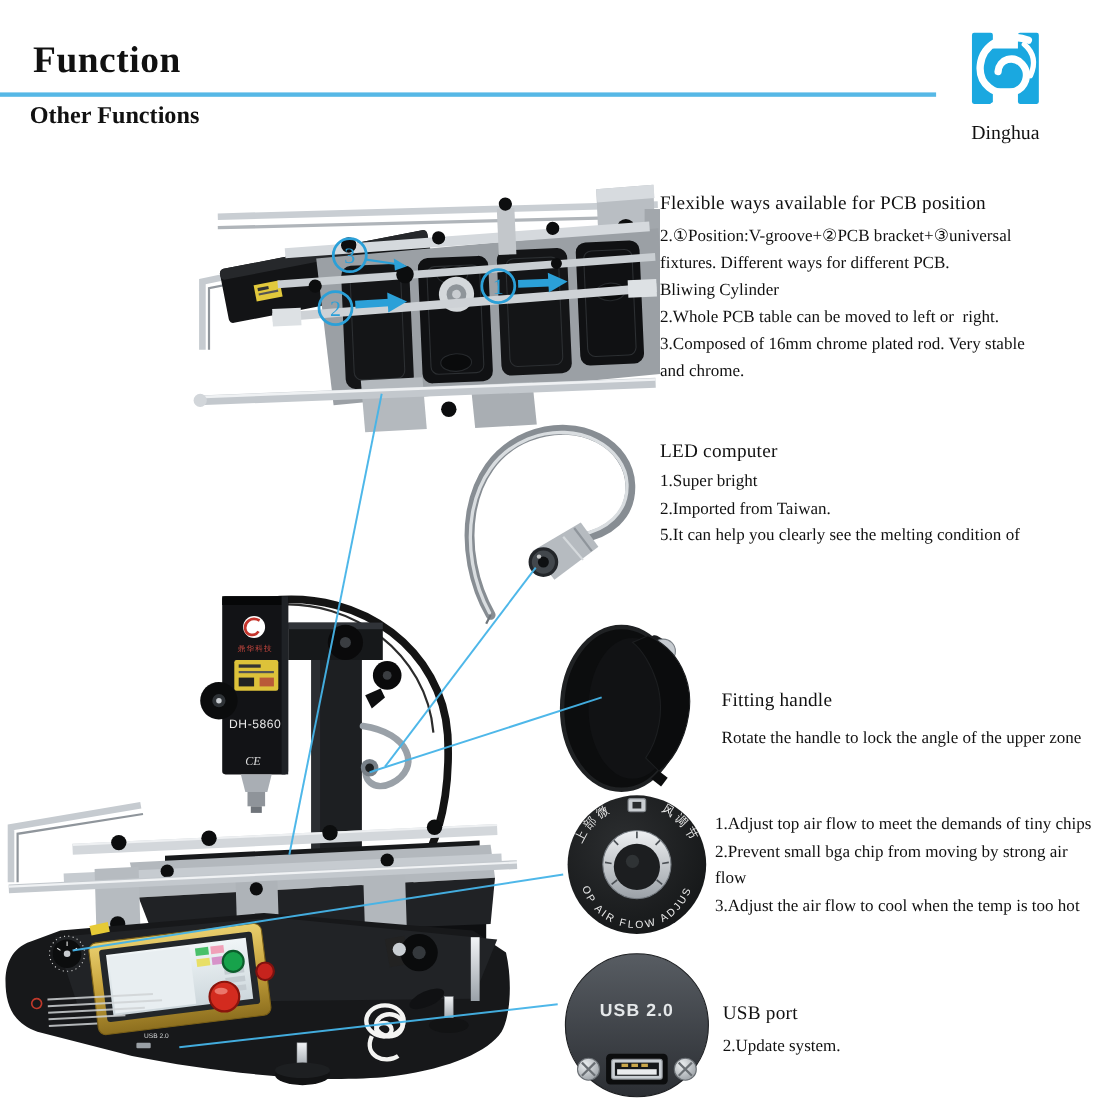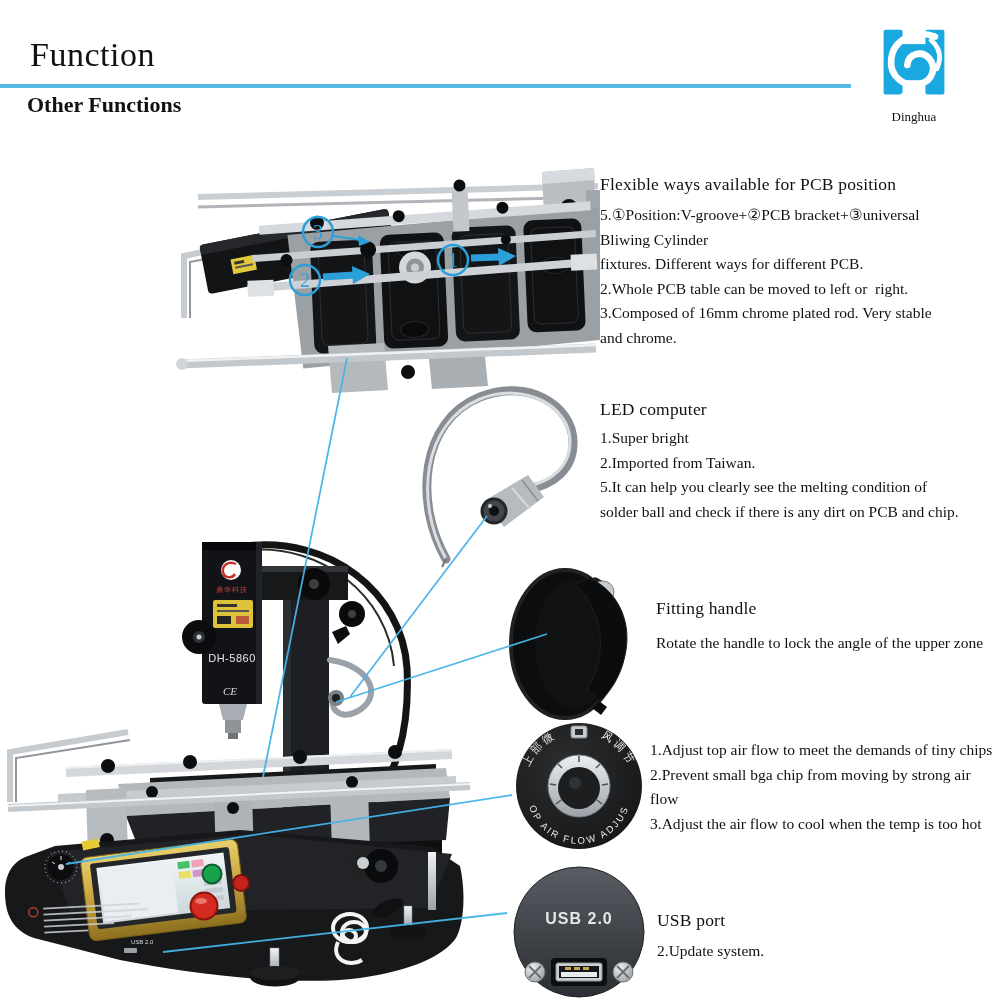--- a/index.html
+++ b/index.html
@@ -1,24 +1,24 @@
 <!DOCTYPE html>
 <html><head>
 <meta charset="utf-8">
 <style>
   html,body{margin:0;padding:0;}
   body{width:1000px;height:1000px;position:relative;background:#ffffff;overflow:hidden;
        font-family:"Liberation Serif","DejaVu Serif",serif;color:#111;}
   .abs{position:absolute;}
   
-  .page-title{left:30px;top:36px;font-size:34px;font-weight:normal;letter-spacing:.5px;}
+  .page-title{left:30px;top:36px;font-size:34px;font-weight:bold;letter-spacing:.5px;}
   .rule{left:0;top:84px;width:851px;height:4px;background:#56b8e6;}
   .page-subtitle{left:27px;top:92px;font-size:22px;font-weight:bold;}
   .logo-wrap{left:874px;top:26px;width:80px;text-align:center;}
-  .logo-caption{font-size:13px;margin-top:1px;}
+  .logo-caption{font-size:18px;margin-top:1px;}
   
   .sec h3{margin:0 0 6px 0;font-size:17.5px;font-weight:normal;letter-spacing:.2px;}
   .sec p{margin:0;font-size:15.5px;line-height:24.6px;white-space:pre-wrap;}
   .sec.wide h3{margin-bottom:8px;}
   .sec.gap h3{margin-bottom:12px;}
   .overlay{pointer-events:none;}
   svg text{user-select:none;}
 </style>
 </head>
 <body>
@@ -34,37 +34,36 @@
     <rect x="20" y="18" width="40" height="38" fill="#1aa8e0"></rect>
     <path d="M62,10 C40,2 18,14 16,34 C14,52 30,64 46,60 C60,57 64,42 56,33 C48,24 34,28 33,40" fill="none" stroke="#ffffff" stroke-width="7" stroke-linecap="round"></path>
     <path d="M58,14 Q72,26 64,44" fill="none" stroke="#ffffff" stroke-width="5" stroke-linecap="round"></path>
     <path d="M46,60 Q38,70 28,72" fill="none" stroke="#ffffff" stroke-width="5" stroke-linecap="round"></path>
   </svg>
   <div class="logo-caption">Dinghua</div>
 </div>
 
 <div class="abs sec wide" style="left:600px;top:174px">
   <h3>Flexible ways available for PCB position</h3>
-  <p>5.①Position:V-groove+②PCB bracket+③universal</p>
+  <p>2.①Position:V-groove+②PCB bracket+③universal</p>
+  <p>fixtures. Different ways for different PCB.</p>
   <p>Bliwing Cylinder</p>
-  <p>fixtures. Different ways for different PCB.</p>
   <p>2.Whole PCB table can be moved to left or  right.</p>
   <p>3.Composed of 16mm chrome plated rod. Very stable</p>
   <p>and chrome.</p>
 </div>
 
 <div class="abs sec" style="left:600px;top:399px">
   <h3>LED computer</h3>
   <p>1.Super bright</p>
   <p>2.Imported from Taiwan.</p>
   <p>5.It can help you clearly see the melting condition of</p>
-  <p>solder ball and check if there is any dirt on PCB and chip.</p>
-</div>
-
-<div class="abs sec gap" style="left:656px;top:598px">
+</div>
+
+<div class="abs sec gap" style="left:656px;top:626px">
   <h3>Fitting handle</h3>
   <p>Rotate the handle to lock the angle of the upper zone</p>
 </div>
 
 <div class="abs sec wide" style="left:650px;top:738px">
   <p>1.Adjust top air flow to meet the demands of tiny chips</p>
   <p>2.Prevent small bga chip from moving by strong air flow</p>
   <p>3.Adjust the air flow to cool when the temp is too hot</p>
 </div>
 

